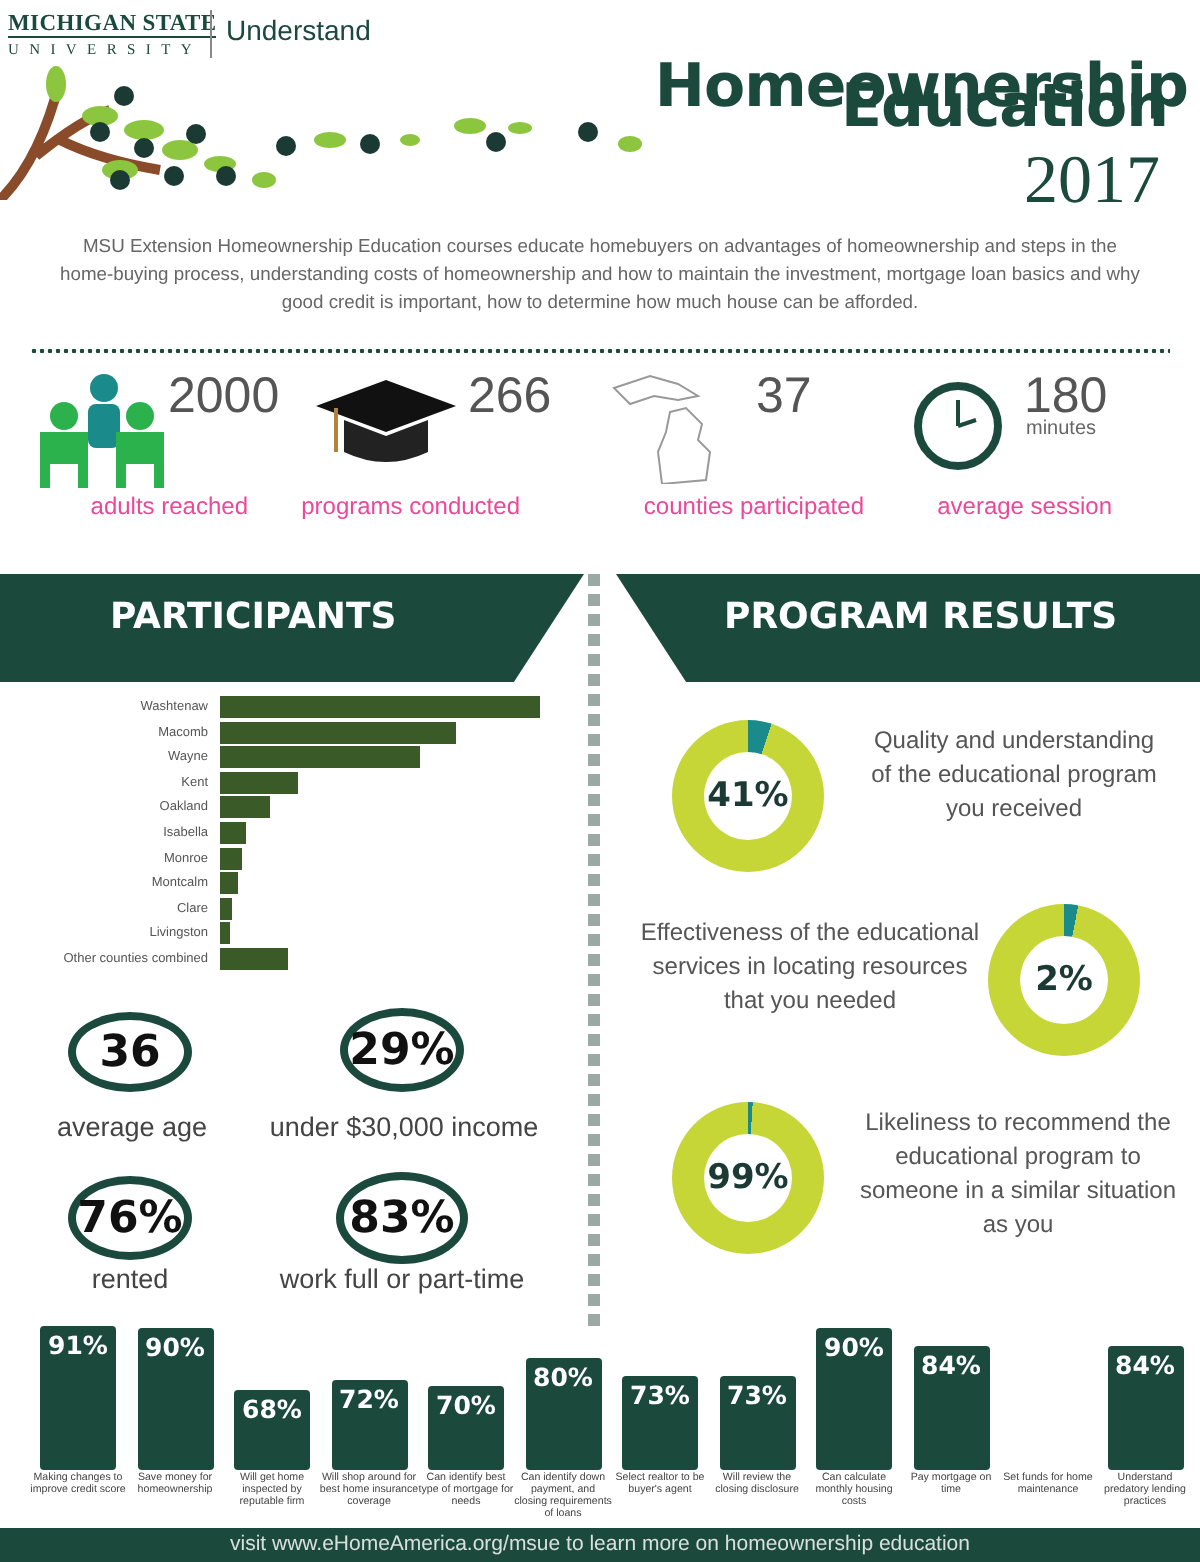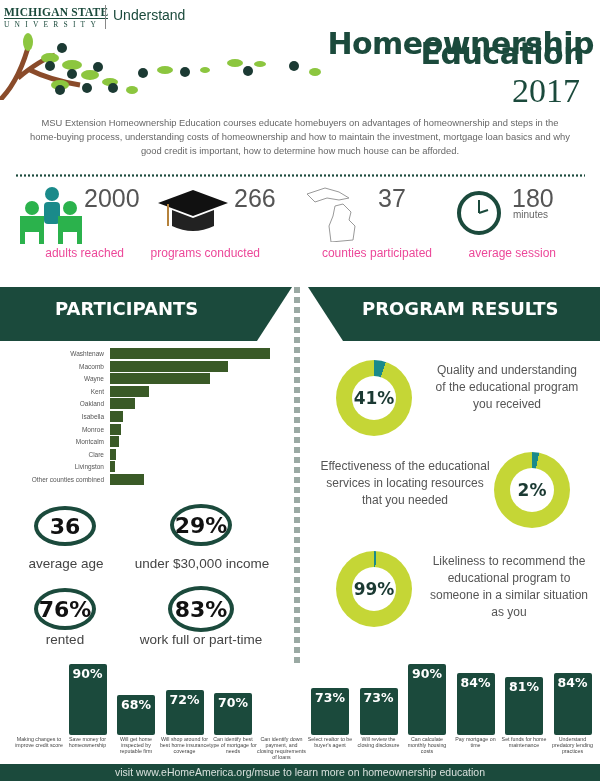--- a/index.html
+++ b/index.html
@@ -177,46 +177,49 @@
 <div class="abs donut" id="donut1" style="left: 494px; top: 452px; background: conic-gradient(rgb(26, 138, 138) 0deg, rgb(26, 138, 138) 3%, rgb(197, 214, 54) 3%, rgb(197, 214, 54) 100%);">
   <div class="donut-hole">2%</div>
 </div>
 
 <div class="abs donut" id="donut2" style="left: 336px; top: 551px; background: conic-gradient(rgb(26, 138, 138) 0deg, rgb(26, 138, 138) 1%, rgb(197, 214, 54) 1%, rgb(197, 214, 54) 100%);">
   <div class="donut-hole">99%</div>
 </div>
 <div class="abs donut-text" style="left:424px;top:553px;width:170px">Likeliness to recommend the educational program to someone in a similar situation as you</div>
 
 <div class="abs" style="left:0;top:655px;width:600px;height:80px" id="outcome-bars">
+    <div class="pbar" style="left: 20px; height: 72px;">
+      <div class="pbar-val">91%</div>
+    </div>
     <div class="pbar" style="left: 68.5px; height: 70.5882px;">
       <div class="pbar-val">90%</div>
     </div>
     <div class="pbar" style="left: 117px; height: 39.5294px;">
       <div class="pbar-val">68%</div>
     </div>
     <div class="pbar" style="left: 165.5px; height: 45.1765px;">
       <div class="pbar-val">72%</div>
     </div>
     <div class="pbar" style="left: 214px; height: 42.3529px;">
       <div class="pbar-val">70%</div>
     </div>
+    <div class="pbar" style="left: 262.5px; height: 56.4706px;">
+      <div class="pbar-val">80%</div>
+    </div>
     <div class="pbar" style="left: 311px; height: 46.5882px;">
       <div class="pbar-val">73%</div>
     </div>
     <div class="pbar" style="left: 359.5px; height: 46.5882px;">
       <div class="pbar-val">73%</div>
     </div>
     <div class="pbar" style="left: 408px; height: 70.5882px;">
       <div class="pbar-val">90%</div>
     </div>
     <div class="pbar" style="left: 456.5px; height: 62.1176px;">
       <div class="pbar-val">84%</div>
-    </div>
-    <div class="pbar" style="left: 505px; height: 57.8824px;">
-      <div class="pbar-val">81%</div>
     </div>
     <div class="pbar" style="left: 553.5px; height: 62.1176px;">
       <div class="pbar-val">84%</div>
     </div>
   </div>
 <div id="outcome-labels">
     <div class="pbar-lbl" style="left: 14px;">Making changes to improve credit score</div>
     <div class="pbar-lbl" style="left: 62.5px;">Save money for homeownership</div>
     <div class="pbar-lbl" style="left: 111px;">Will get home inspected by reputable firm</div>
     <div class="pbar-lbl" style="left: 159.5px;">Will shop around for best home insurance coverage</div>

